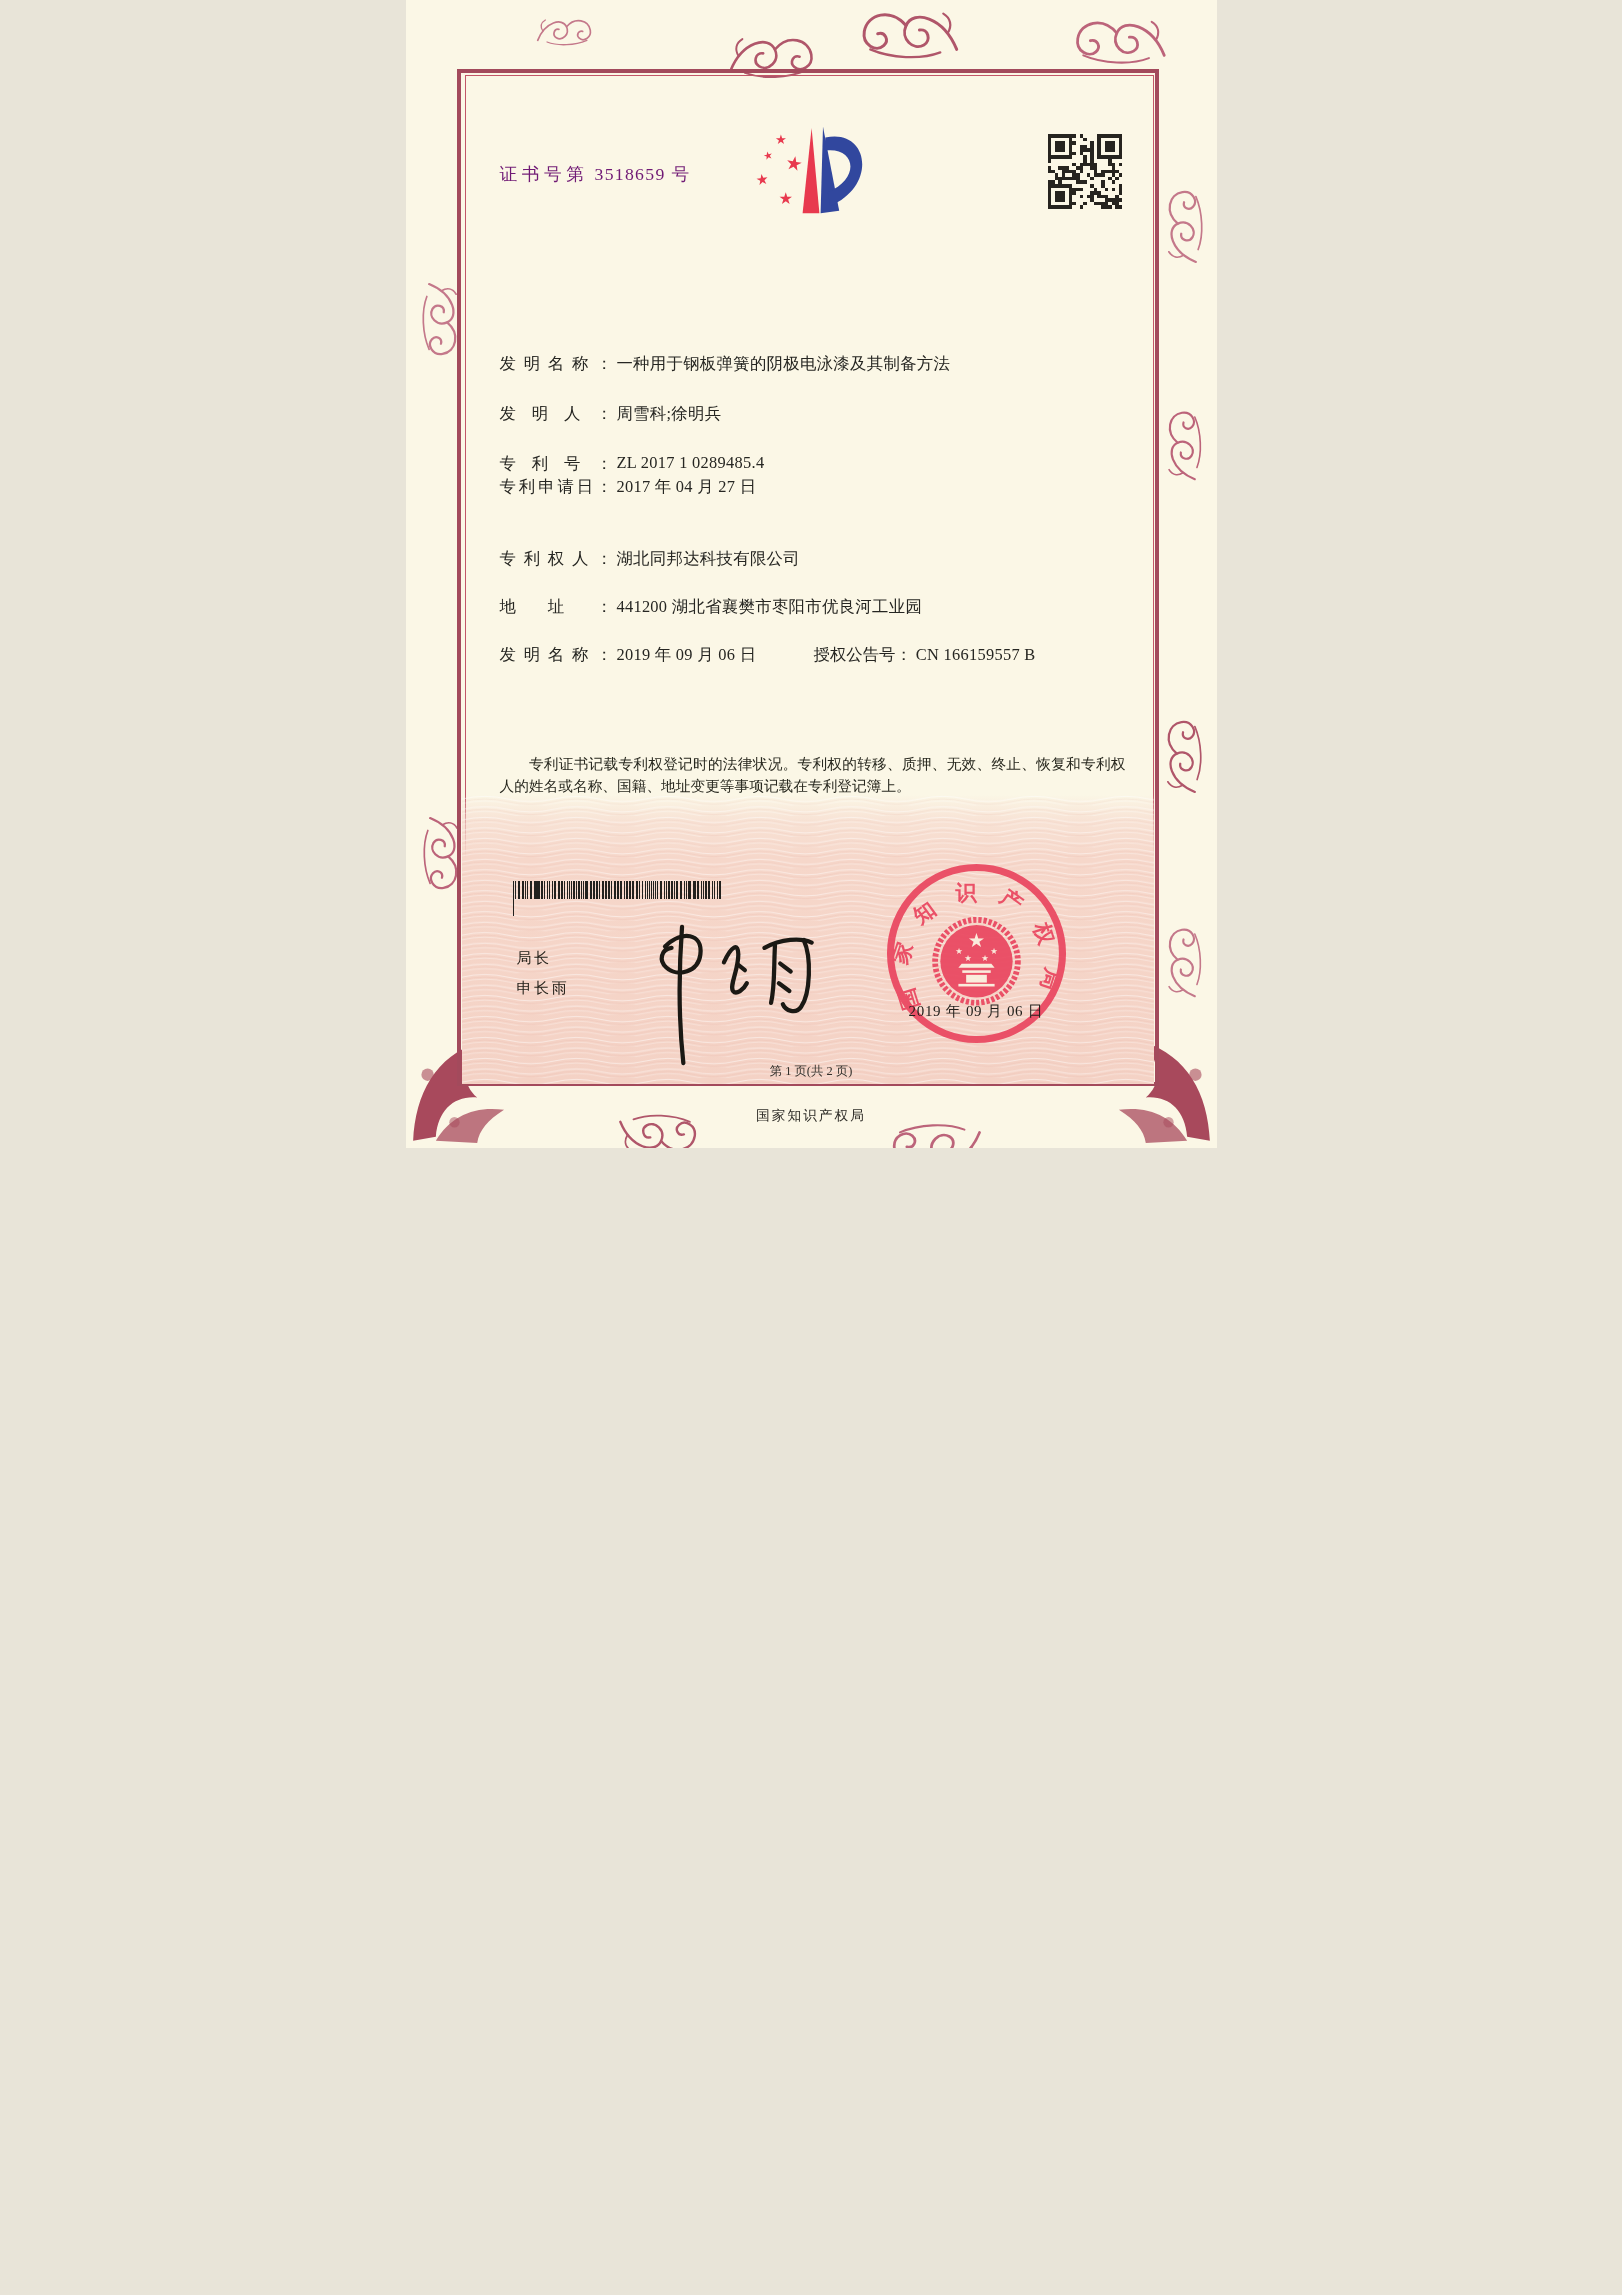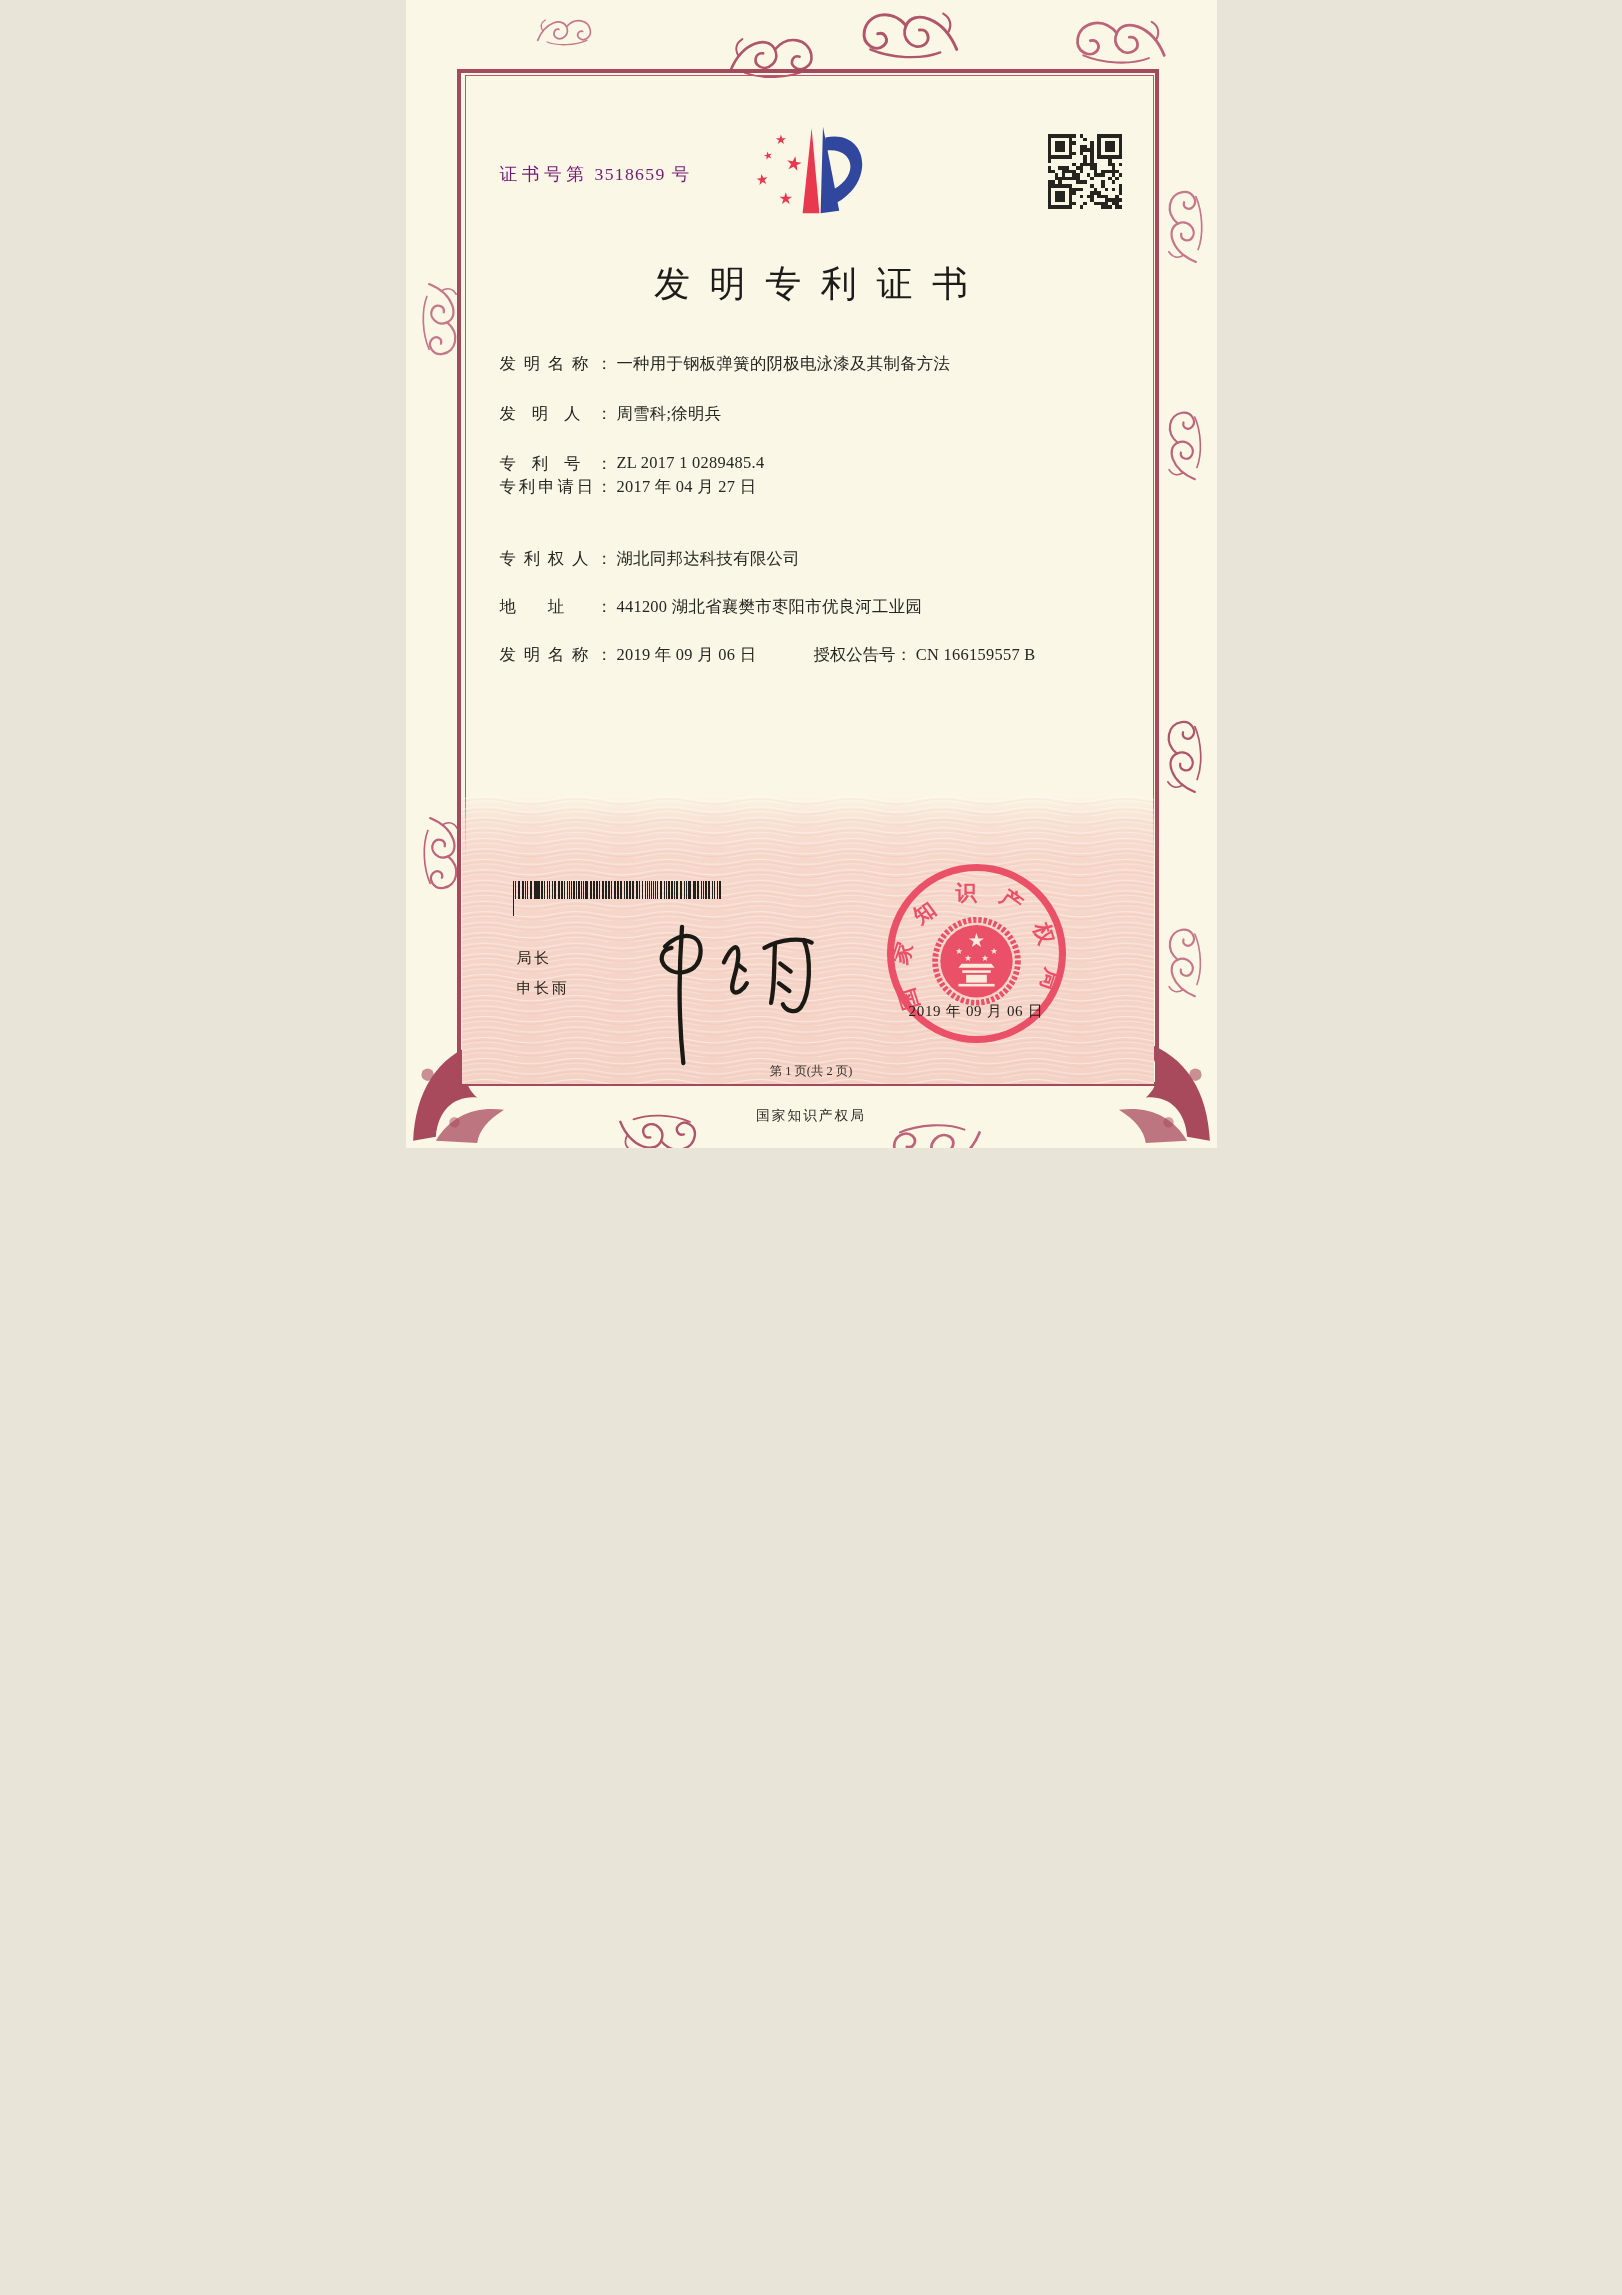--- a/index.html
+++ b/index.html
@@ -591,21 +591,20 @@
       <i class=""></i>
       <i class=""></i>
       <i class="b"></i>
       <i class="b"></i>
       <i class="b"></i>
       <i class=""></i>
       <i class="b"></i>
       <i class="b"></i>
     </div>
 
-  <div class="title">发明专利证书</div>
 
   <div class="row" style="top:353px">
     <span class="lbl">发明名称：</span><span class="val">一种用于钢板弹簧的阴极电泳漆及其制备方法</span>
   </div>
   <div class="row" style="top:403px">
     <span class="lbl">发明人：</span><span class="val">周雪科;徐明兵</span>
   </div>
   <div class="row" style="top:453px">
     <span class="lbl">专利号：</span><span class="val">ZL 2017 1 0289485.4</span>
   </div>
@@ -618,20 +617,23 @@
   <div class="row" style="top:596px">
     <span class="lbl">地址：</span><span class="val">441200 湖北省襄樊市枣阳市优良河工业园</span>
   </div>
   <div class="row" style="top:644px">
     <span class="lbl">发明名称：</span><span class="val">2019 年 09 月 06 日</span>
     <span class="pair2">
       <span>授权公告号：</span><span class="val">CN 166159557 B</span>
     </span>
   </div>
 
+  <div class="paras p2">
+      <p>专利证书记载专利权登记时的法律状况。专利权的转移、质押、无效、终止、恢复和专利权人的姓名或名称、国籍、地址变更等事项记载在专利登记簿上。</p>
+    </div>
 
   <div class="barcode"><i style="width:1.3px;margin-right:1.3px"></i><i style="width:1.3px;margin-right:1.3px"></i><i style="width:0.7px;margin-right:0.7px"></i><i style="width:1.3px;margin-right:1.3px"></i><i style="width:2px;margin-right:1.3px"></i><i style="width:1.3px;margin-right:0.7px"></i><i style="width:1.3px;margin-right:2px"></i><i style="width:2px;margin-right:1.3px"></i><i style="width:2px;margin-right:0.7px"></i><i style="width:1.3px;margin-right:0.7px"></i><i style="width:2px;margin-right:0.7px"></i><i style="width:2px;margin-right:1.3px"></i><i style="width:1.3px;margin-right:1.3px"></i><i style="width:0.7px;margin-right:2px"></i><i style="width:0.7px;margin-right:2px"></i><i style="width:0.7px;margin-right:0.7px"></i><i style="width:0.7px;margin-right:0.7px"></i><i style="width:0.7px;margin-right:2px"></i><i style="width:2px;margin-right:1.3px"></i><i style="width:2px;margin-right:1.3px"></i><i style="width:0.7px;margin-right:2px"></i><i style="width:1.3px;margin-right:1.3px"></i><i style="width:0.7px;margin-right:1.3px"></i><i style="width:0.7px;margin-right:0.7px"></i><i style="width:2px;margin-right:0.7px"></i><i style="width:0.7px;margin-right:2px"></i><i style="width:2px;margin-right:0.7px"></i><i style="width:0.7px;margin-right:1.3px"></i><i style="width:0.7px;margin-right:1.3px"></i><i style="width:0.7px;margin-right:0.7px"></i><i style="width:2px;margin-right:1.3px"></i><i style="width:2px;margin-right:1.3px"></i><i style="width:0.7px;margin-right:0.7px"></i><i style="width:0.7px;margin-right:0.7px"></i><i style="width:0.7px;margin-right:0.7px"></i><i style="width:0.7px;margin-right:1.3px"></i><i style="width:1.3px;margin-right:1.3px"></i><i style="width:2px;margin-right:1.3px"></i><i style="width:2px;margin-right:1.3px"></i><i style="width:2px;margin-right:0.7px"></i><i style="width:1.3px;margin-right:2px"></i><i style="width:0.7px;margin-right:0.7px"></i><i style="width:0.7px;margin-right:1.3px"></i><i style="width:1.3px;margin-right:1.3px"></i><i style="width:2px;margin-right:2px"></i><i style="width:0.7px;margin-right:1.3px"></i><i style="width:2px;margin-right:1.3px"></i><i style="width:2px;margin-right:0.7px"></i><i style="width:2px;margin-right:2px"></i><i style="width:2px;margin-right:0.7px"></i><i style="width:1.3px;margin-right:2px"></i><i style="width:1.3px;margin-right:1.3px"></i><i style="width:0.7px;margin-right:1.3px"></i><i style="width:1.3px;margin-right:1.3px"></i><i style="width:1.3px;margin-right:0.7px"></i><i style="width:1.3px;margin-right:0.7px"></i><i style="width:0.7px;margin-right:1.3px"></i><i style="width:0.7px;margin-right:0.7px"></i><i style="width:1.3px;margin-right:2px"></i><i style="width:0.7px;margin-right:0.7px"></i><i style="width:1.3px;margin-right:1.3px"></i><i style="width:0.7px;margin-right:2px"></i><i style="width:0.7px;margin-right:1.3px"></i><i style="width:1.3px;margin-right:1.3px"></i><i style="width:2px;margin-right:1.3px"></i><i style="width:0.7px;margin-right:1.3px"></i><i style="width:1.3px;margin-right:2px"></i><i style="width:2px;margin-right:2px"></i><i style="width:1.3px;margin-right:1.3px"></i><i style="width:0.7px;margin-right:1.3px"></i><i style="width:1.3px;margin-right:0.7px"></i><i style="width:1.3px;margin-right:1.3px"></i><i style="width:2px;margin-right:0.7px"></i><i style="width:0.7px;margin-right:1.3px"></i><i style="width:2px;margin-right:1.3px"></i><i style="width:1.3px;margin-right:0.7px"></i><i style="width:0.7px;margin-right:1.3px"></i><i style="width:2px;margin-right:1.3px"></i><i style="width:2px;margin-right:2px"></i><i style="width:0.7px;margin-right:1.3px"></i><i style="width:1.3px;margin-right:1.3px"></i><i style="width:0.7px;margin-right:2px"></i><i style="width:2px;margin-right:1.3px"></i><i style="width:0.7px;margin-right:0.7px"></i></div>
 
   <div class="role">局长</div>
   <div class="signer">申长雨</div>
 
   <svg class="signature" viewBox="0 0 270 220">
     <g fill="none" stroke="#1b1914" stroke-width="6.5" stroke-linecap="round">
       <path d="M38 36 C 64 10 96 16 92 48 C 89 74 58 84 40 68 C 28 57 32 40 48 38"></path>
       <path d="M64 6 C 60 60 58 140 66 214"></path>

